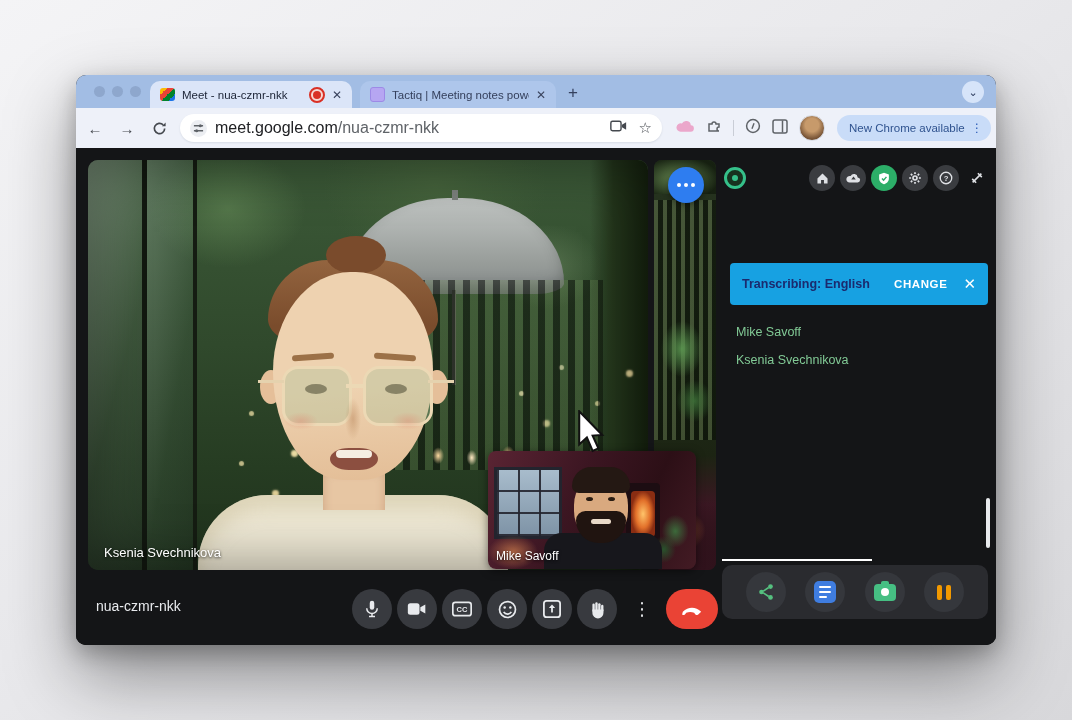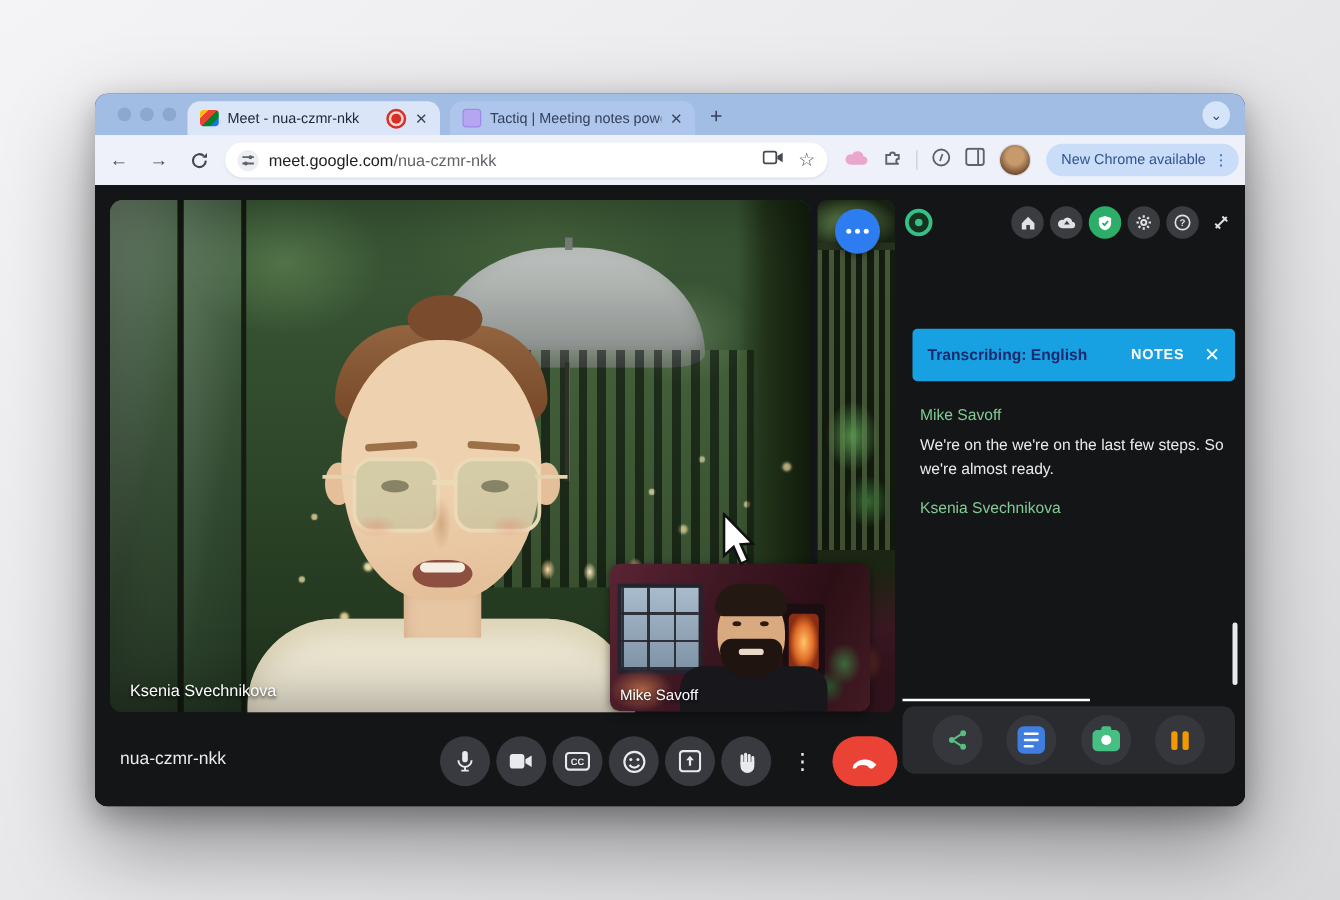--- a/index.html
+++ b/index.html
@@ -22,21 +22,21 @@
   .recbadge{width:12px;height:12px;border-radius:50%;border:2.5px solid #d93025;background:#f6d7d3;position:relative;flex:0 0 auto;}
   .recbadge::after{content:"";position:absolute;left:2px;top:2px;width:8px;height:8px;border-radius:50%;background:#d93025;}
   .tabx{font-size:12px;color:#3a445e;line-height:1;flex:0 0 auto;cursor:default;}
   .newtab{position:absolute;left:492px;top:8px;font-size:17px;color:#35415e;}
   .tabsearch{position:absolute;right:12px;top:6px;width:22px;height:22px;border-radius:50%;background:#d6e4f9;display:flex;align-items:center;justify-content:center;color:#2c3b5e;font-size:11px;}
   
   .toolbar{position:absolute;left:0;top:33px;width:100%;height:40px;background:#eef1f9;display:flex;align-items:center;}
   .navbtn{width:26px;height:26px;display:flex;align-items:center;justify-content:center;color:#45494f;font-size:15px;margin-left:6px;}
   .omnibox{margin-left:8px;width:482px;height:28px;background:#ffffff;border-radius:14px;display:flex;align-items:center;padding:0 10px;box-sizing:border-box;box-shadow:0 1px 2px rgba(60,70,90,.12);}
   .tuneicon{width:17px;height:17px;border-radius:50%;background:#eceef2;display:flex;align-items:center;justify-content:center;margin-right:8px;}
-  .url{font-size:13px;color:#202124;white-space:nowrap;flex:1;}
+  .url{font-size:16px;color:#202124;white-space:nowrap;flex:1;}
   .url .path{color:#5f6368;}
   .obicons{display:flex;gap:12px;align-items:center;margin-left:6px;}
   .exticons{display:flex;gap:11px;align-items:center;margin-left:14px;color:#5f6368;}
   .sep{width:1px;height:16px;background:#c9cdd6;}
   .avatar{width:24px;height:24px;border-radius:50%;background:radial-gradient(circle at 50% 38%,#c79a6b 0 35%,#7a5638 70%,#54391f);border:1px solid #d9dde6;}
   .updatepill{margin-left:12px;height:26px;background:#c9dcf8;border-radius:13px;display:flex;align-items:center;padding:0 8px 0 12px;gap:6px;}
   .updatepill span{font-size:11.5px;color:#30538f;}
   .updatepill .dots{color:#2b5bb7;font-size:12px;letter-spacing:0;}
   
   #content{position:absolute;left:0;top:73px;width:920px;height:497px;background:#141517;}
@@ -426,27 +426,26 @@
                     <line x1="2.5" y1="9" x2="7" y2="13.5"></line>
                   </g>
                 </svg>
               </span>
         </span>
       </div>
 
 
       <div class="langbar">
         <span class="langlabel">Transcribing: English</span>
-        <span class="changebtn">NOTES</span>
+        <span class="changebtn">CHANGE</span>
         <span class="langx">✕</span>
       </div>
 
       <div class="transcript">
             <div class="tr-speaker">Mike Savoff</div>
-            <div class="tr-text">We're on the we're on the last few steps. So we're almost ready.</div>
             <div class="tr-speaker">Ksenia Svechnikova</div>
           </div>
       <div class="sbscroll"></div>
 
       <div class="tabline"></div>
 
       <div class="actions">
         <span class="abtn">
           <svg width="18" height="18" viewBox="0 0 20 20">
                 <g fill="#55c07f">

